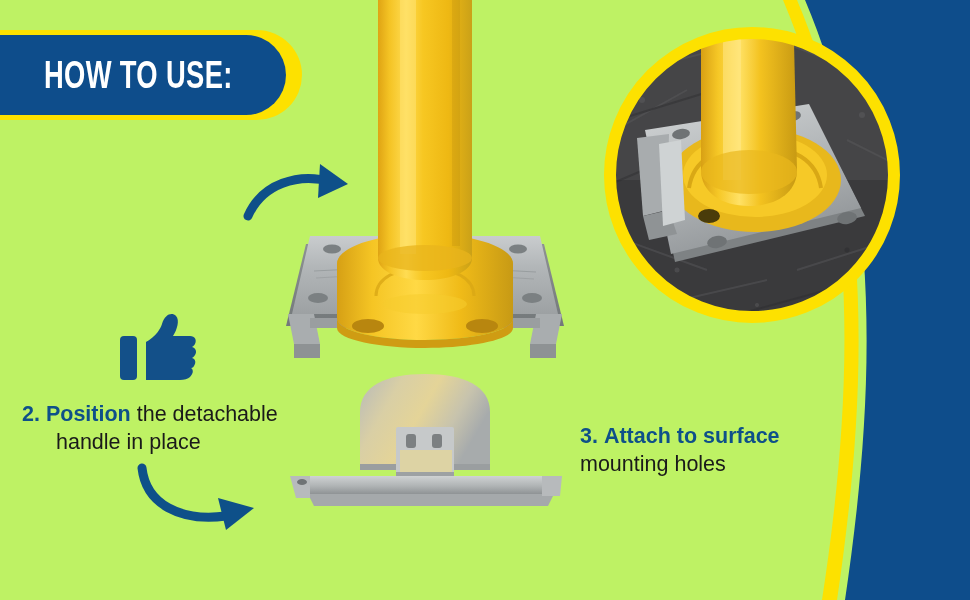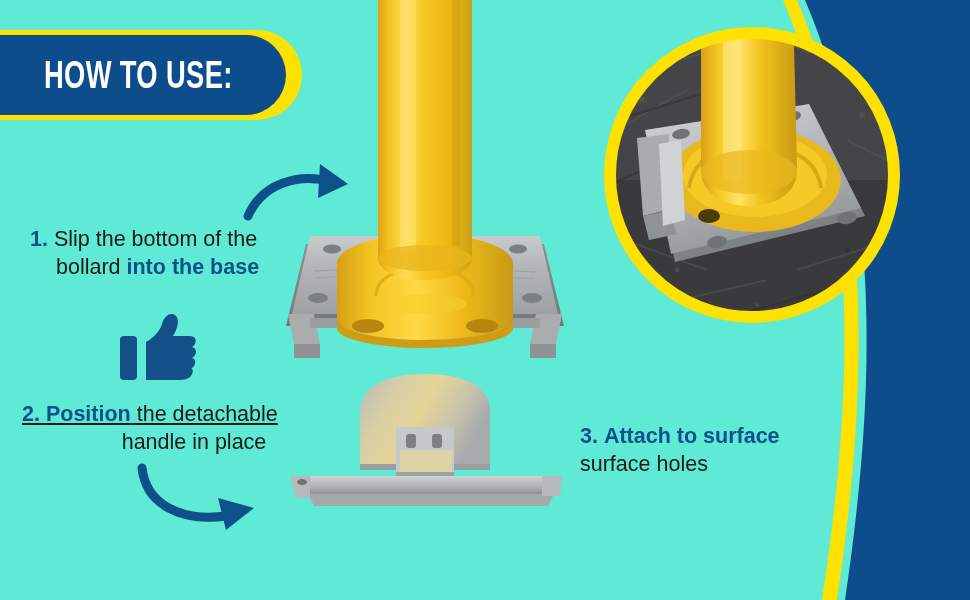--- a/index.html
+++ b/index.html
@@ -1,18 +1,18 @@
 <!DOCTYPE html>
 <html><head>
 <meta charset="utf-8">
 <style>
   html,body{margin:0;padding:0;background:#fff;}
   body{font-family:"Liberation Sans",sans-serif;}
   #canvas{
-    position:relative;width:970px;height:600px;overflow:hidden;background:#5eead4;
+    position:relative;width:970px;height:600px;overflow:hidden;background:#bef264;
   }
 
   
   .right-deco{position:absolute;top:0;right:0;width:230px;height:600px;}
   .right-deco svg{display:block;}
 
   
   .banner-wrap{position:absolute;left:-14px;top:30px;width:316px;height:90px;}
   .banner-yellow{
     position:absolute;left:0;top:0;width:316px;height:90px;
@@ -31,22 +31,22 @@
   }
 
   
   .step{position:absolute;color:#1a1a1a;font-size:21.5px;line-height:1.32;}
   .step .num{color:#0e5089;font-weight:bold;}
   .step .hl{color:#0e5089;font-weight:bold;}
   #step1{left:30px;top:225px;width:290px;}
   #step1 .l1{white-space:nowrap;}
   #step1 .l2{padding-left:26px;}
   #step2{left:22px;top:400px;width:310px;}
-  #step2 .l1{white-space:nowrap;text-decoration:underline;}
-  #step2 .l2{text-align:center;padding-left:34px;}
+  #step2 .l1{white-space:nowrap;}
+  #step2 .l2{padding-left:34px;}
   #step3{left:580px;top:422px;width:310px;text-align:left;}
 
   
   .thumb{position:absolute;left:118px;top:312px;width:80px;height:74px;}
 
   
   .arrow1{position:absolute;left:240px;top:150px;width:130px;height:80px;}
   .arrow2{position:absolute;left:132px;top:458px;width:150px;height:84px;}
 
   
@@ -264,43 +264,34 @@
   <div class="thumb">
     <svg width="80" height="74" viewBox="0 0 80 74">
       <rect x="2" y="24" width="17" height="44" rx="4" fill="#135089"></rect>
       <path d="M28,68 L28,30 C28,30 40,24 44,12 C47,2 54,0 58,4 C62,8 59,18 55,24
                L72,24 C77,24 79,28 77,32 C76,34 74,35 74,35 C78,36 79,40 77,43
                C76,45 74,46 74,46 C78,47 78,51 76,54 C75,56 73,56 73,56
                C76,58 75,62 72,65 C70,67 66,68 62,68 Z" fill="#135089"></path>
     </svg>
   </div>
 
-  <div class="step" id="step1">
-    <div class="l1">
-      <span class="num">1.</span>
-      <span>Slip the bottom of the</span>
-    </div>
-    <div class="l2">
-      <span>bollard </span><span class="hl">into the base</span>
-    </div>
-  </div>
 
   <div class="step" id="step2">
     <div class="l1">
       <span class="num">2.</span>
       <span class="hl">Position</span><span> the detachable</span>
     </div>
     <div class="l2">
       <span>handle in place</span>
     </div>
   </div>
 
   <div class="step" id="step3">
     <div class="l1">
       <span class="num">3.</span>
       <span class="hl">Attach to surface</span>
     </div>
     <div class="l3">
-      <span>surface holes</span>
+      <span>mounting holes</span>
     </div>
   </div>
 
 </div>
 
 </body></html>

